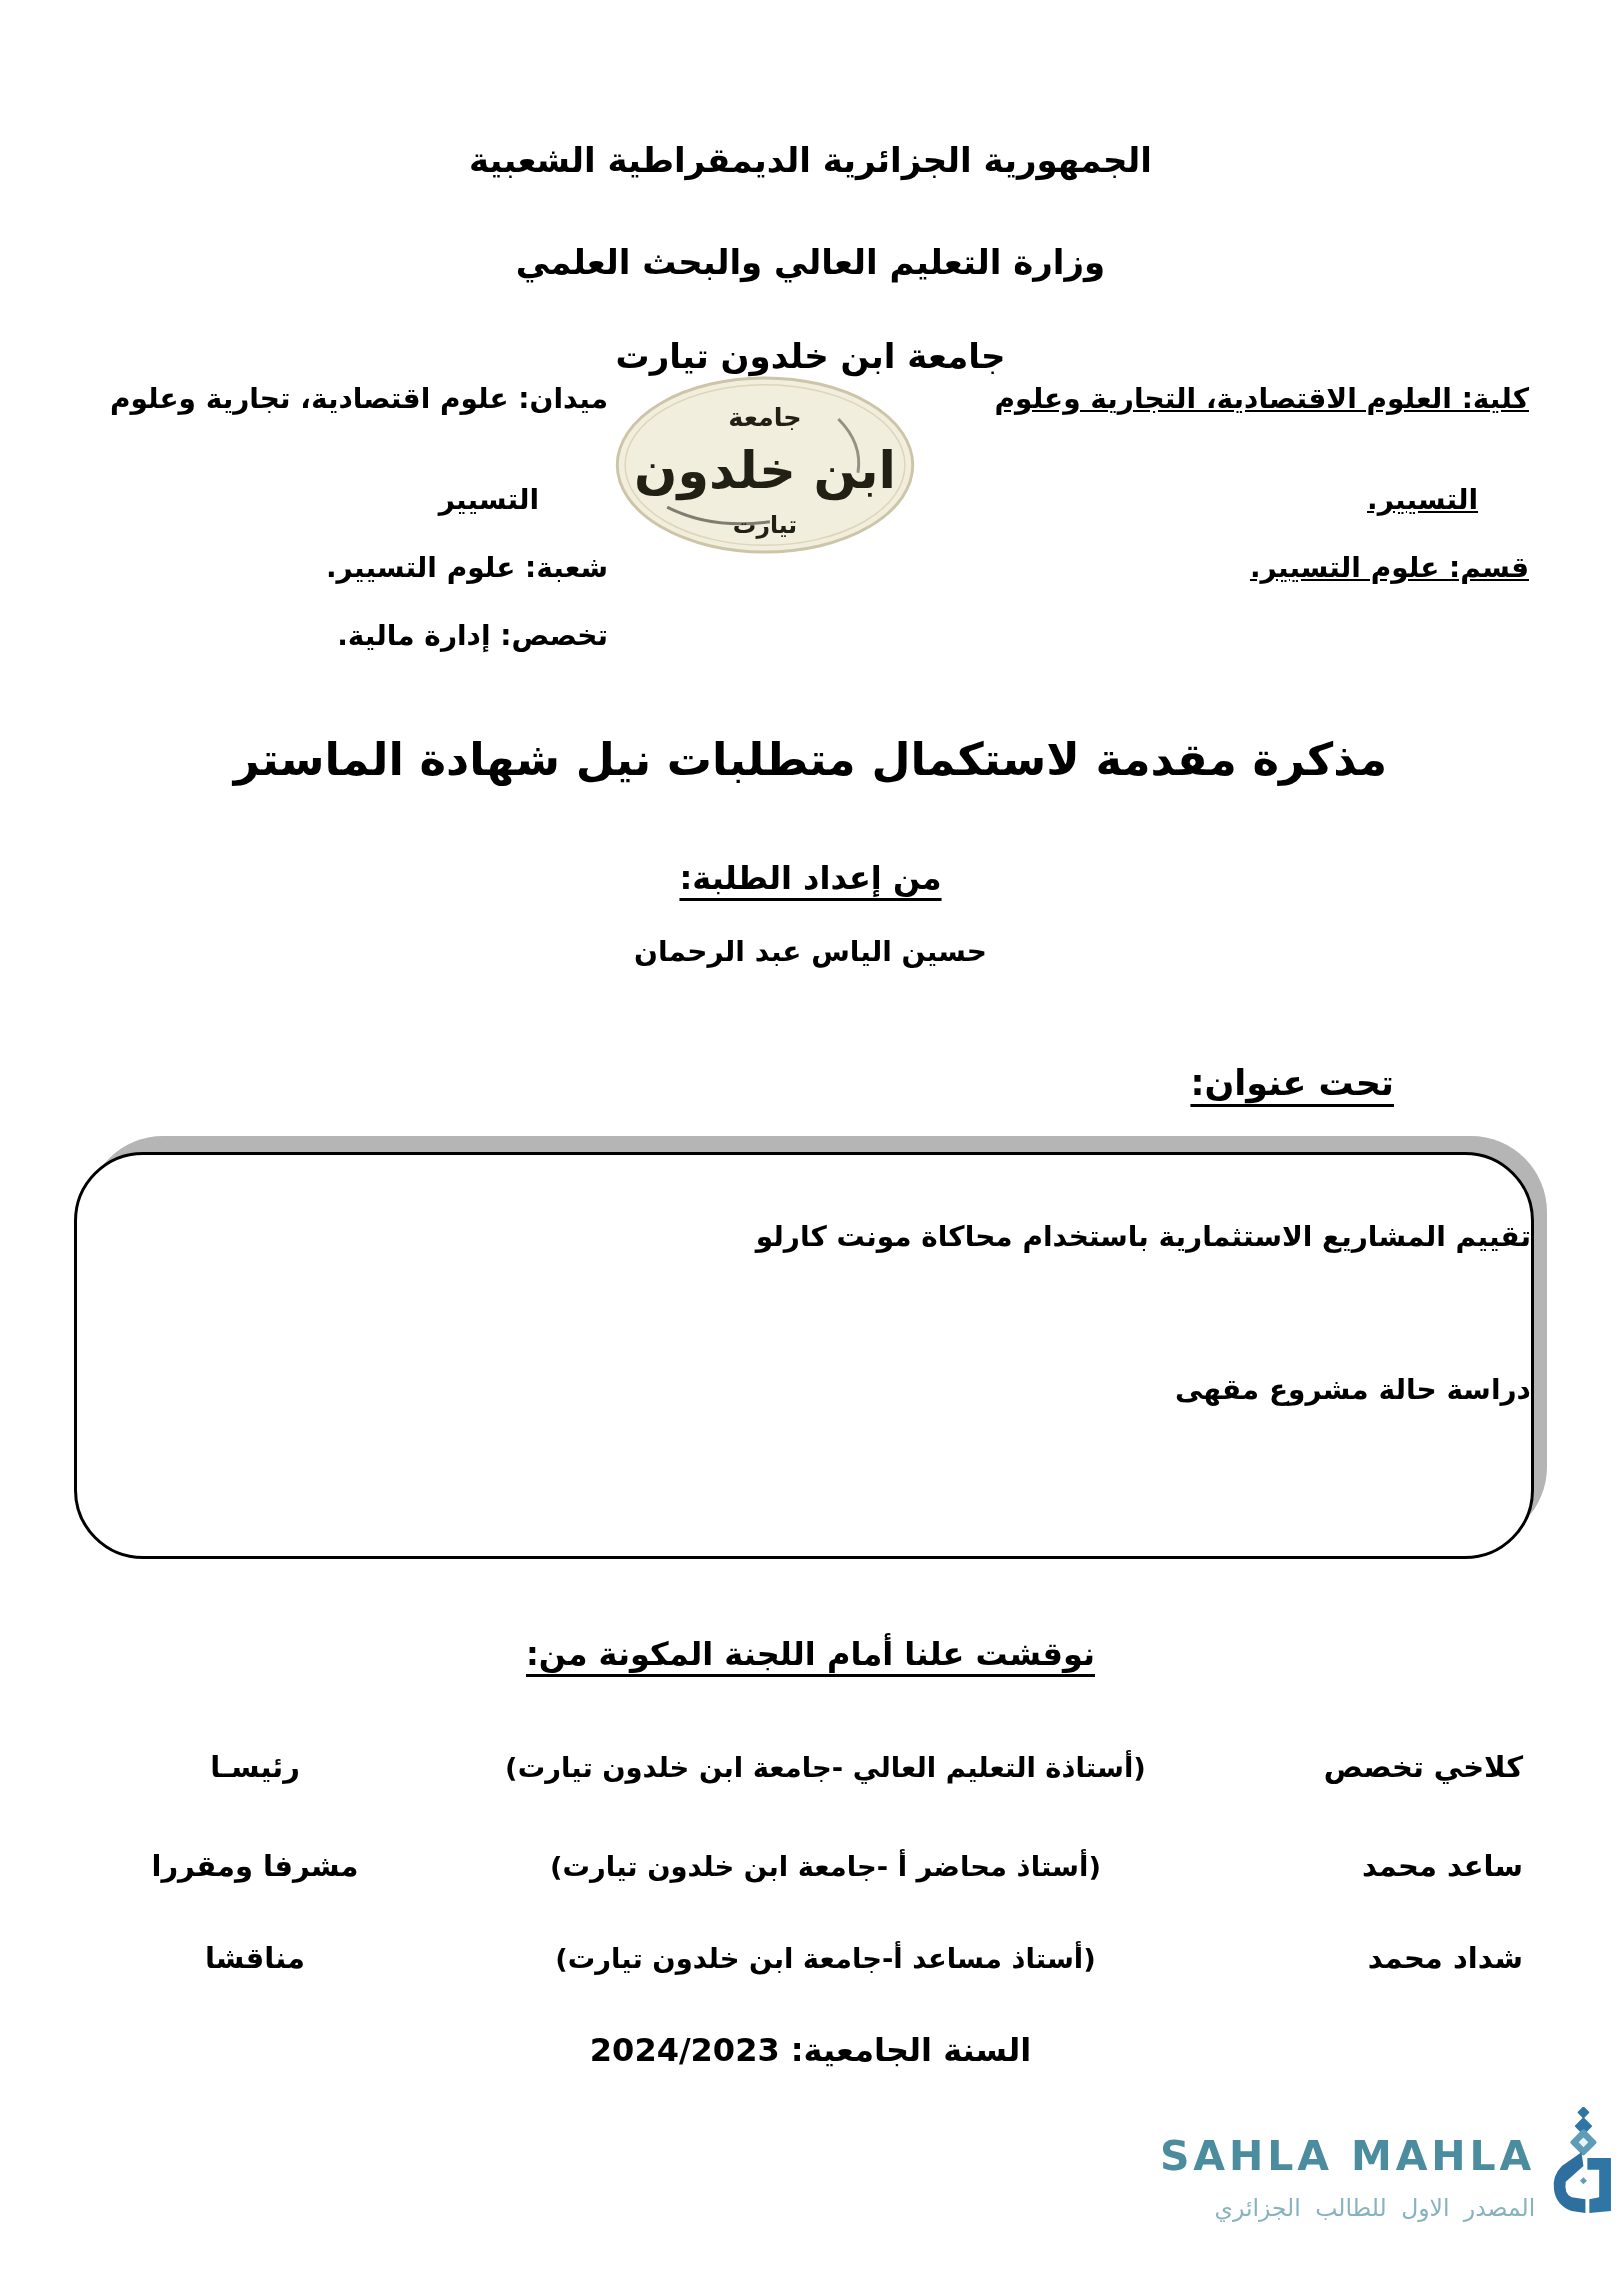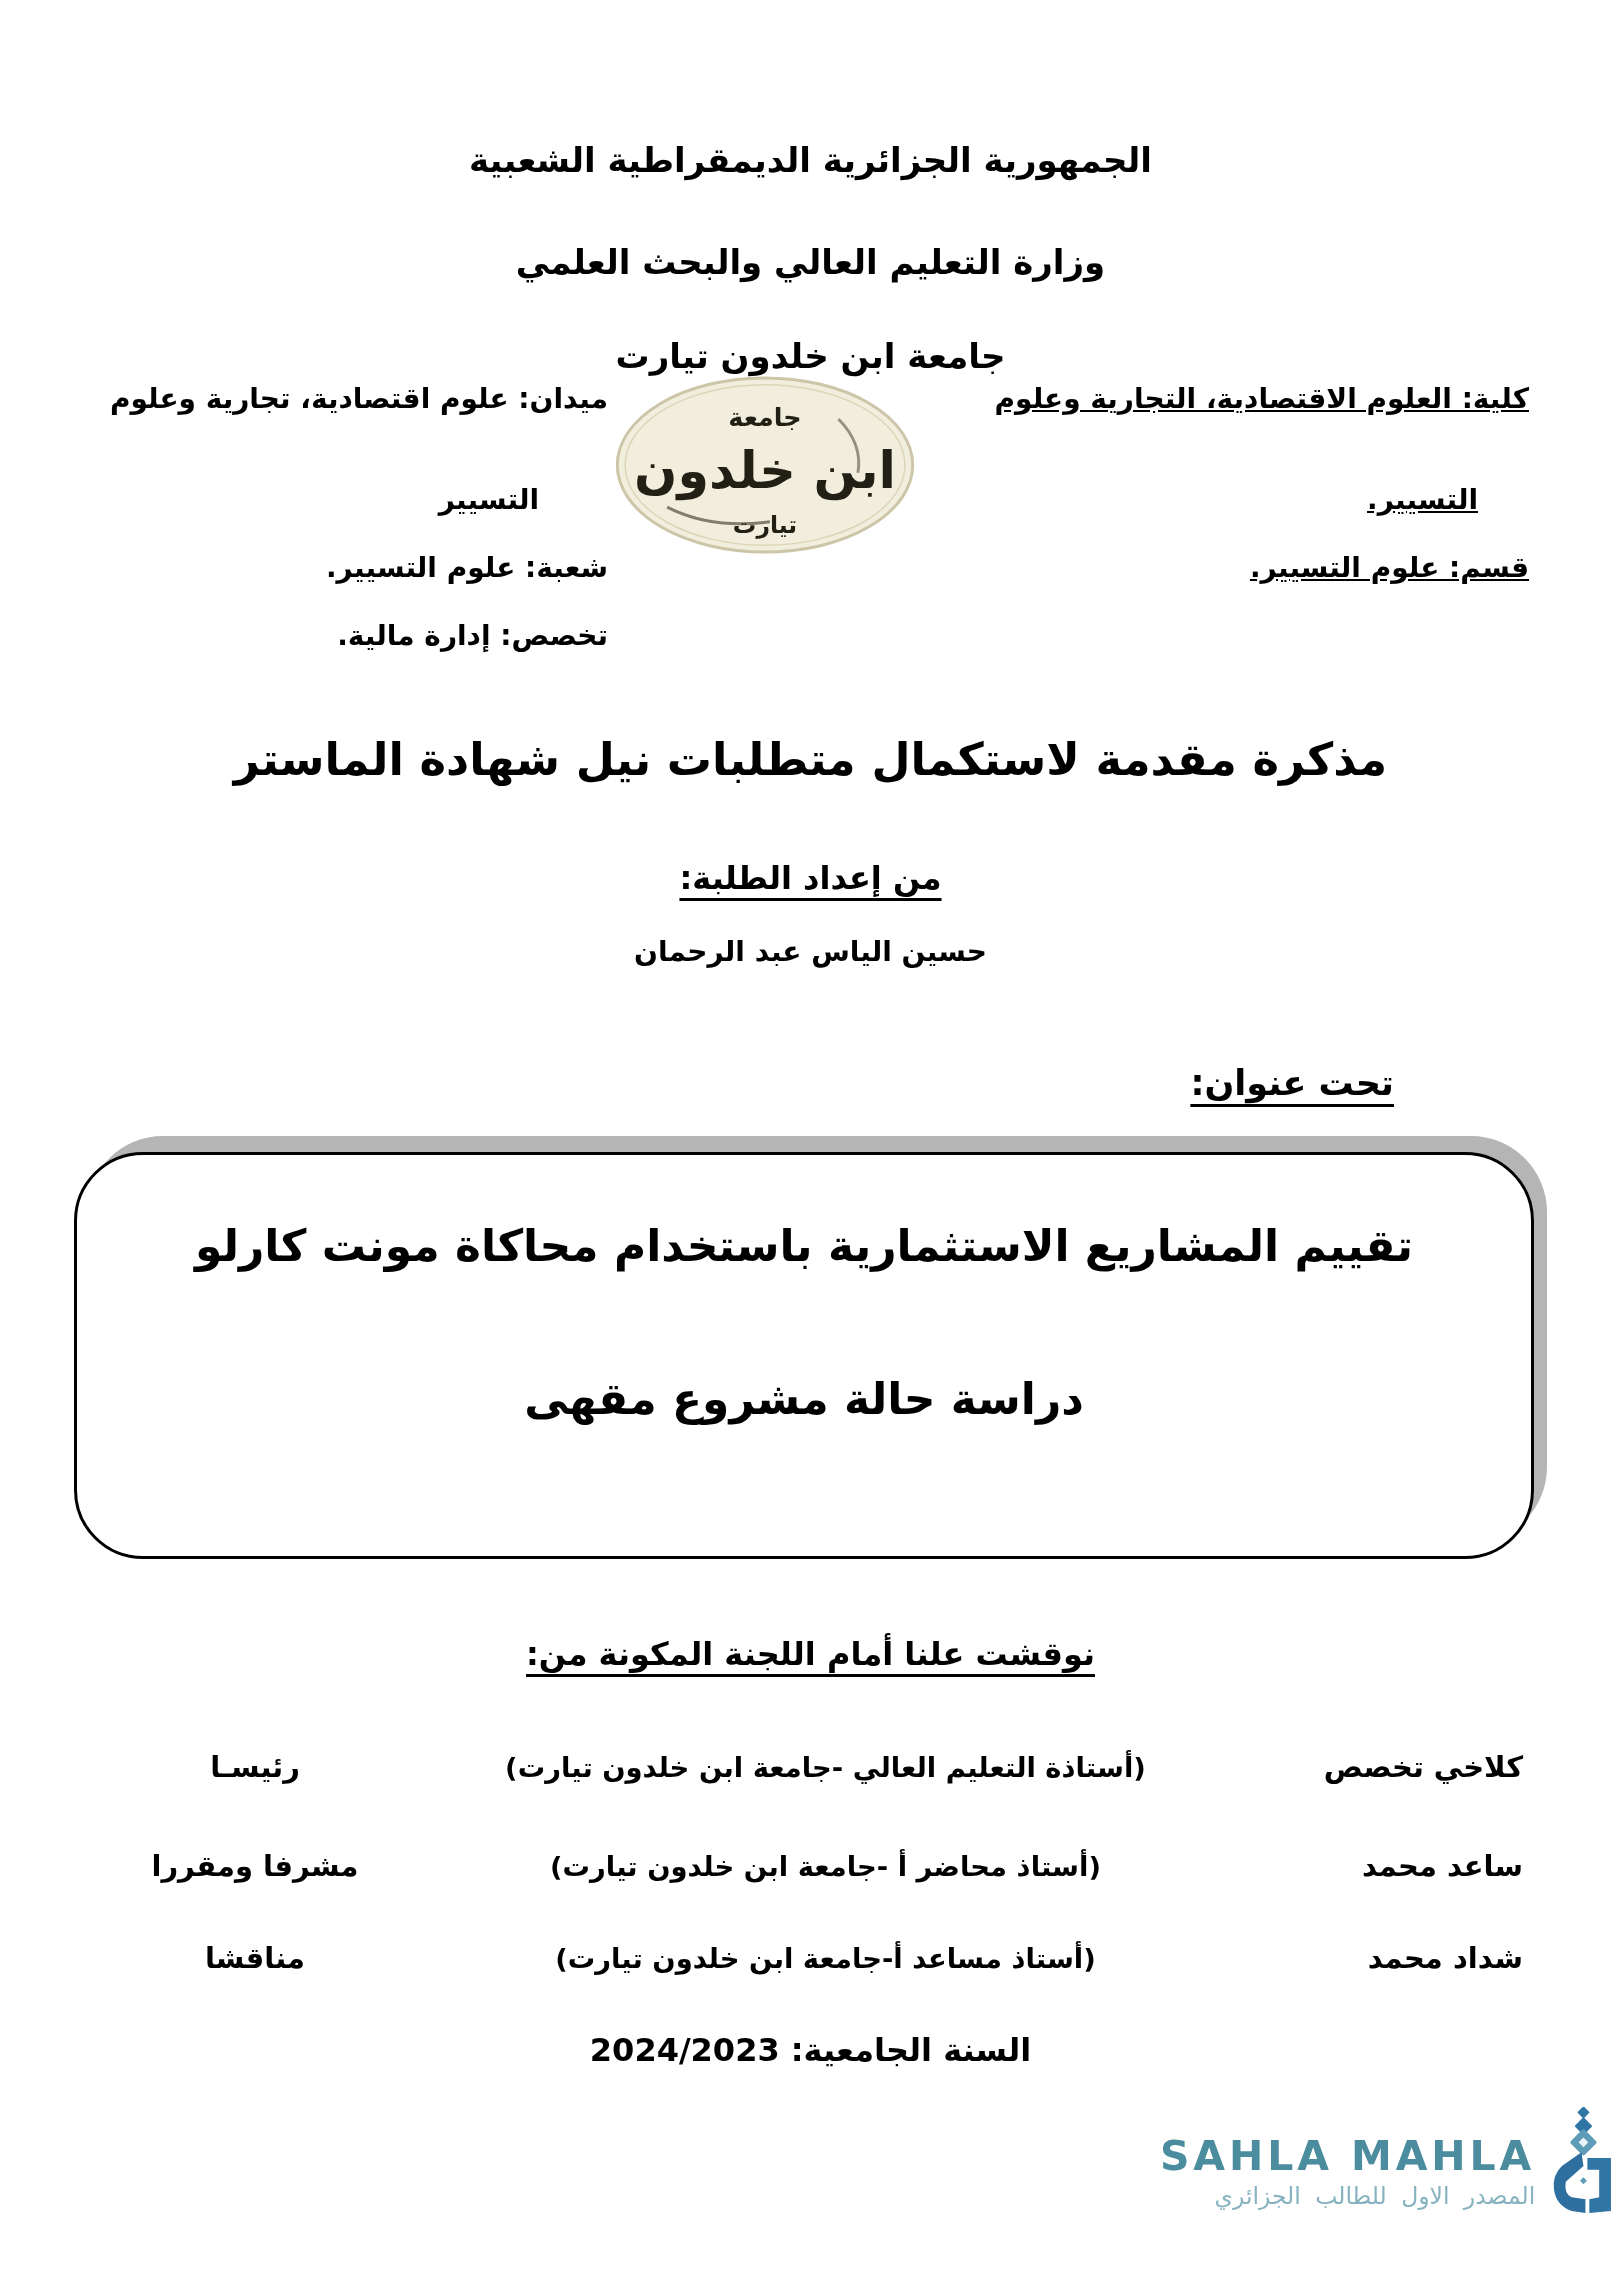--- a/index.html
+++ b/index.html
@@ -29,39 +29,39 @@
   .prepared { top:859px; font-size:32px; }
   .student1 { top:935px; font-size:28px; }
   .student2 { top:1000px; font-size:28px; }
   .under-title { position:absolute; top:1063px; right:227px; font-size:35px; }
   .u { text-decoration:underline; text-decoration-thickness:2.9px; text-underline-offset:8.8px; }
 
   .box-shadow { position:absolute; left:87px; top:1136px; width:1460px; height:407px;
     background:#b5b5b5; border-radius:76px; }
   .title-box { position:absolute; left:74px; top:1152px; width:1460px; height:407px;
     background:#ffffff; border:3.9px solid #000; border-radius:69px; box-sizing:border-box; }
-  .box-line { position:absolute; left:0; right:0; text-align:center; white-space:nowrap; font-size:44px; }
+  .box-line { position:absolute; left:0; right:0; text-align:right; white-space:nowrap; font-size:28px; }
   .bx1 { top:65px; }
   .bx2 { top:218px; }
 
   .committee-label { top:1635px; font-size:32px; }
   .c-row { position:absolute; left:98px; right:98px; display:flex; align-items:baseline; }
   .r1 { top:1750px; } .r2 { top:1849px; } .r3 { top:1941px; }
   .c-name { width:284px; font-size:29px; white-space:nowrap; text-align:right; }
   .c-aff  { flex:1; text-align:center; font-size:27.4px; white-space:nowrap; }
   .c-role { width:314px; text-align:center; font-size:29px; white-space:nowrap; }
 
   .year { top:2031px; font-size:32px; }
 
   .watermark { position:absolute; top:2107px; right:7.8px; direction:ltr;
     display:flex; align-items:flex-start; gap:13px; font-weight:700; }
   .wm-text { text-align:right; padding-top:29px; }
   .wm-brand { font-size:41px; letter-spacing:3.9px; color:#4b8c9e; line-height:1; white-space:nowrap;
     font-family:"DejaVu Sans", sans-serif; }
-  .wm-tagline { font-size:23.5px; color:#87b2bf; font-weight:400; margin-top:5px; white-space:nowrap;
+  .wm-tagline { font-size:23.5px; color:#87b2bf; font-weight:400; margin-top:17px; white-space:nowrap;
     direction:rtl; word-spacing:6.9px; }
   .wm-icon { width:65px; height:110px; }
 </style>
 </head>
 <body>
 
 <div class="page">
 
   <div class="hdr l1">الجمهورية الجزائرية الديمقراطية الشعبية</div>
   <div class="hdr l2">وزارة التعليم العالي والبحث العلمي</div>

